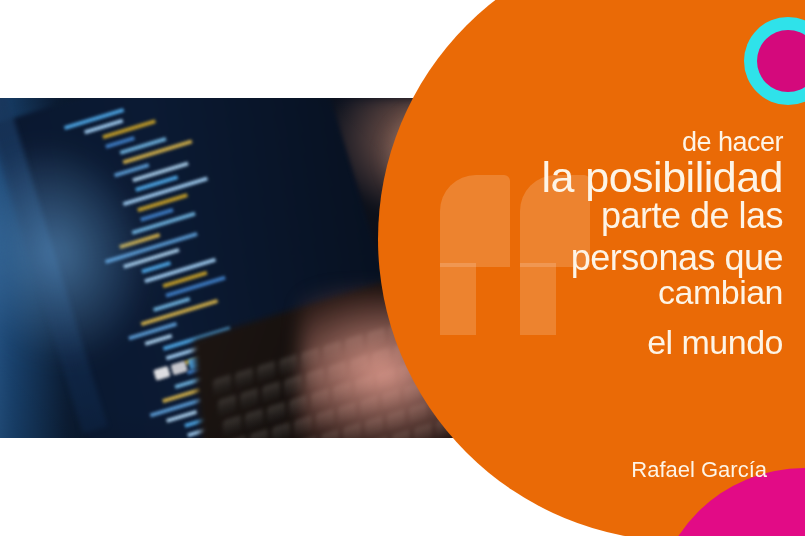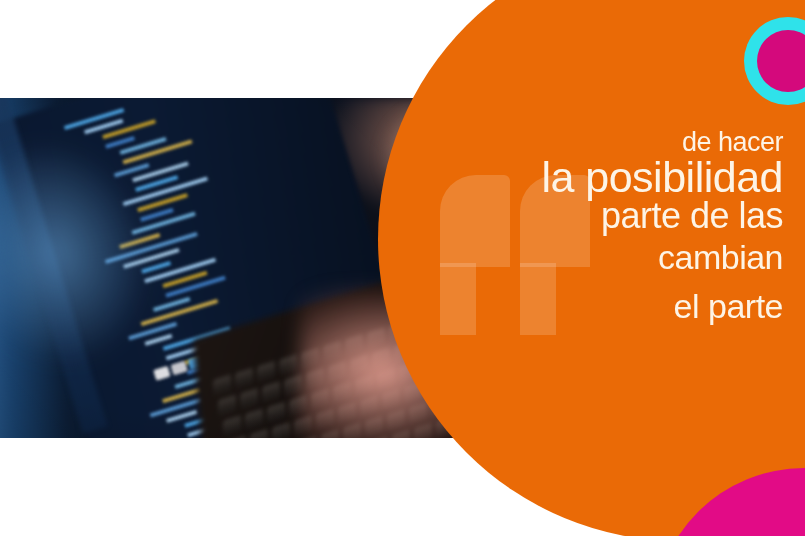--- a/index.html
+++ b/index.html
@@ -383,18 +383,20 @@
 
   <div id="ring-cyan"></div>
   <div id="dot-magenta"></div>
 
   <div id="magenta-arc"></div>
 
   <div id="quote-block">
     <span class="line l3">de hacer</span>
     <span class="line l2">la posibilidad</span>
     <span class="line l4">parte de las</span>
+    <span class="line l5">personas que</span>
     <span class="line l6">cambian</span>
-    <span class="line l7">el parte</span>
+    <span class="line l7">el mundo</span>
   </div>
 
+  <div id="author">Rafael García</div>
 
 </div>
 
 </body></html>

